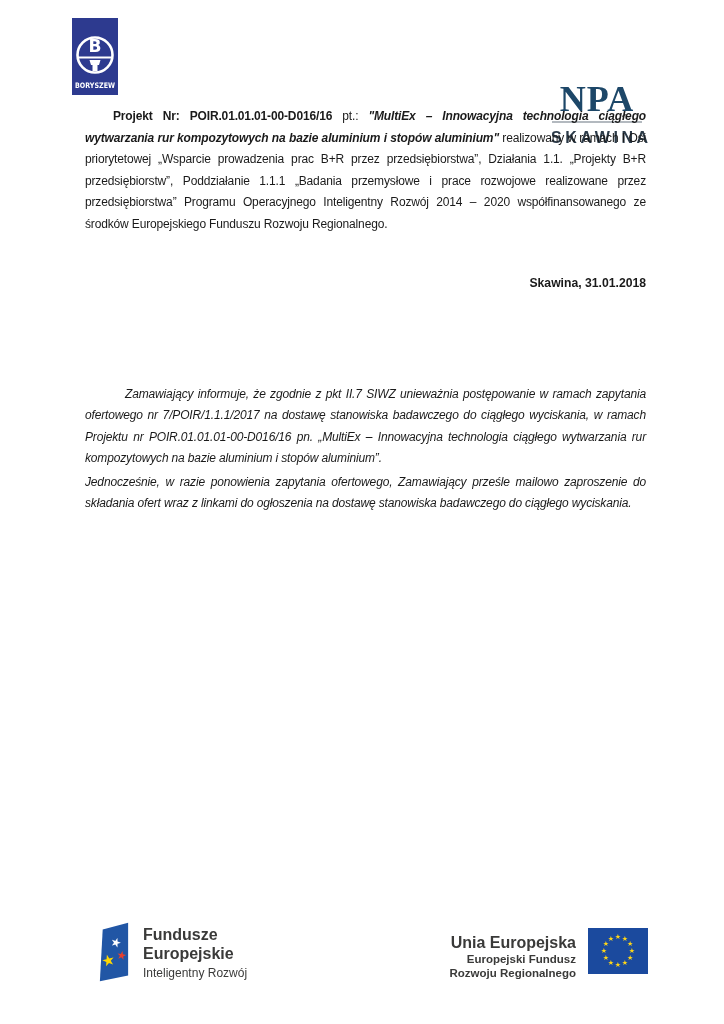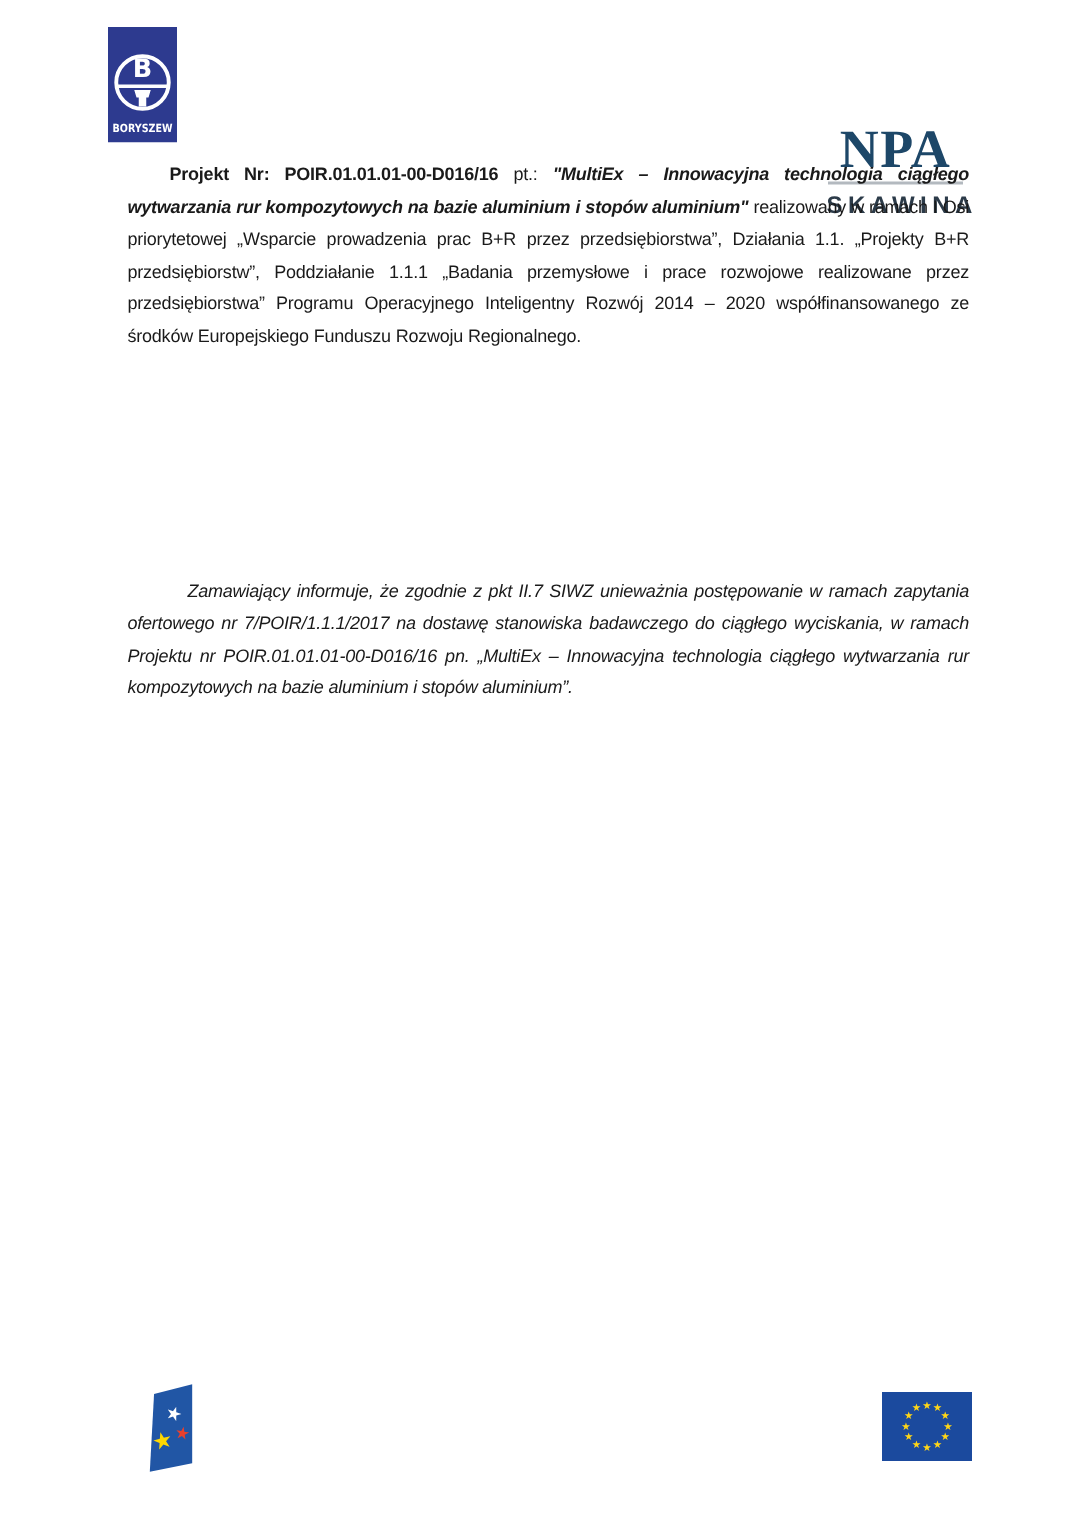--- a/index.html
+++ b/index.html
@@ -63,35 +63,47 @@
   </div>
 
   <div class="npa">
     <div class="npa-title">NPA</div>
     <div class="npa-divider"></div>
     <div class="npa-sub">SKAWINA</div>
   </div>
 
   <p class="textcol intro" style="position:absolute;margin:0;"><span class="b">Projekt Nr: POIR.01.01.01-00-D016/16</span><span> pt.: </span><span class="bi">"MultiEx – Innowacyjna technologia ciągłego wytwarzania rur kompozytowych na bazie aluminium i stopów aluminium"</span><span> realizowany w ramach I Osi priorytetowej „Wsparcie prowadzenia prac B+R przez przedsiębiorstwa”, Działania 1.1. „Projekty B+R przedsiębiorstw”, Poddziałanie 1.1.1 „Badania przemysłowe i prace rozwojowe realizowane przez przedsiębiorstwa” Programu Operacyjnego Inteligentny Rozwój 2014 – 2020 współfinansowanego ze środków Europejskiego Funduszu Rozwoju Regionalnego.</span></p>
 
+  <div class="textcol dateline" style="position:absolute;">Skawina, 31.01.2018</div>
 
 
   <p class="textcol para para1" style="position:absolute;margin:0;">Zamawiający informuje, że zgodnie z pkt II.7 SIWZ  unieważnia postępowanie w ramach zapytania ofertowego nr 7/POIR/1.1.1/2017 na dostawę stanowiska badawczego do ciągłego wyciskania, w ramach Projektu nr POIR.01.01.01-00-D016/16 pn. „MultiEx – Innowacyjna technologia ciągłego wytwarzania rur kompozytowych na bazie aluminium i stopów aluminium”.</p>
 
+  <p class="textcol para para2" style="position:absolute;margin:0;">Jednocześnie, w razie ponowienia zapytania ofertowego, Zamawiający prześle mailowo zaproszenie do składania ofert wraz z linkami do ogłoszenia na dostawę stanowiska badawczego do ciągłego wyciskania.</p>
 
   <div class="fe-logo">
     <svg viewBox="0 0 34 64" width="32" height="62">
       <polygon class="fe-flag-poly" points="5,8 32,1 32,57 2,63"></polygon>
       <text x="19" y="22" text-anchor="middle" dominant-baseline="central" font-size="13" transform="rotate(18 19 22)" style="fill:var(--fe-star-white)">★</text>
       <text x="11" y="41" text-anchor="middle" dominant-baseline="central" font-size="16" transform="rotate(-14 11 41)" style="fill:var(--fe-star-yellow)">★</text>
       <text x="25" y="36" text-anchor="middle" dominant-baseline="central" font-size="12" transform="rotate(10 25 36)" style="fill:var(--fe-star-red)">★</text>
     </svg>
+    <div class="fe-text">
+      <div class="l1">Fundusze</div>
+      <div class="l2">Europejskie</div>
+      <div class="l3">Inteligentny Rozwój</div>
+    </div>
   </div>
 
   <div class="eu-logo">
+    <div class="eu-text">
+      <div class="l1">Unia Europejska</div>
+      <div class="l2">Europejski Fundusz</div>
+      <div class="l3">Rozwoju Regionalnego</div>
+    </div>
     <svg viewBox="0 0 60 46" width="60" height="46">
       <rect class="eu-flag-rect" x="0" y="0" width="60" height="46"></rect>
       <g transform="translate(30 23)">
           <text transform="rotate(0) translate(0 -14) rotate(0)" text-anchor="middle" dominant-baseline="central" font-size="7" fill="#ffd617">★</text>
           <text transform="rotate(30) translate(0 -14) rotate(-30)" text-anchor="middle" dominant-baseline="central" font-size="7" fill="#ffd617">★</text>
           <text transform="rotate(60) translate(0 -14) rotate(-60)" text-anchor="middle" dominant-baseline="central" font-size="7" fill="#ffd617">★</text>
           <text transform="rotate(90) translate(0 -14) rotate(-90)" text-anchor="middle" dominant-baseline="central" font-size="7" fill="#ffd617">★</text>
           <text transform="rotate(120) translate(0 -14) rotate(-120)" text-anchor="middle" dominant-baseline="central" font-size="7" fill="#ffd617">★</text>
           <text transform="rotate(150) translate(0 -14) rotate(-150)" text-anchor="middle" dominant-baseline="central" font-size="7" fill="#ffd617">★</text>
           <text transform="rotate(180) translate(0 -14) rotate(-180)" text-anchor="middle" dominant-baseline="central" font-size="7" fill="#ffd617">★</text>

